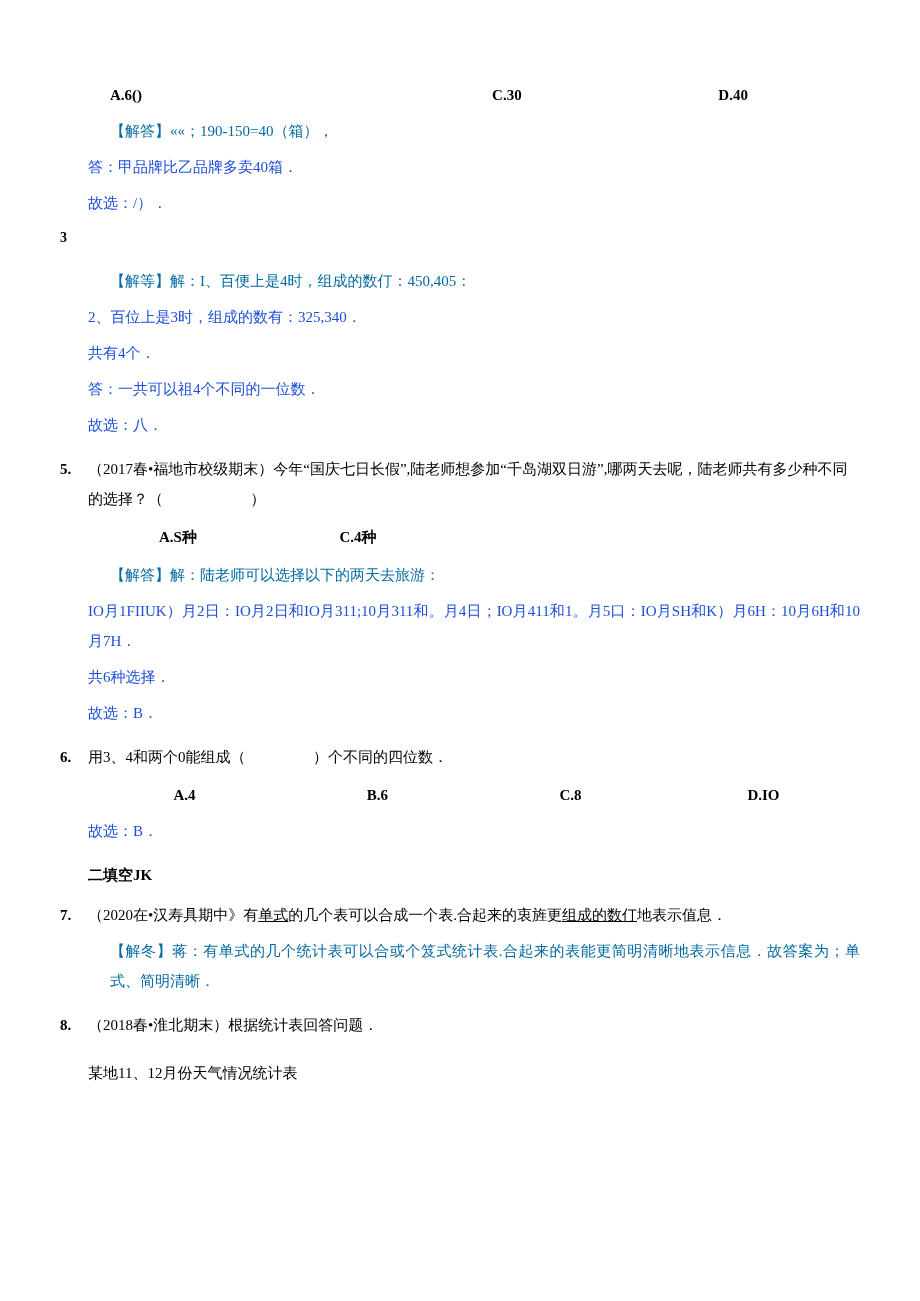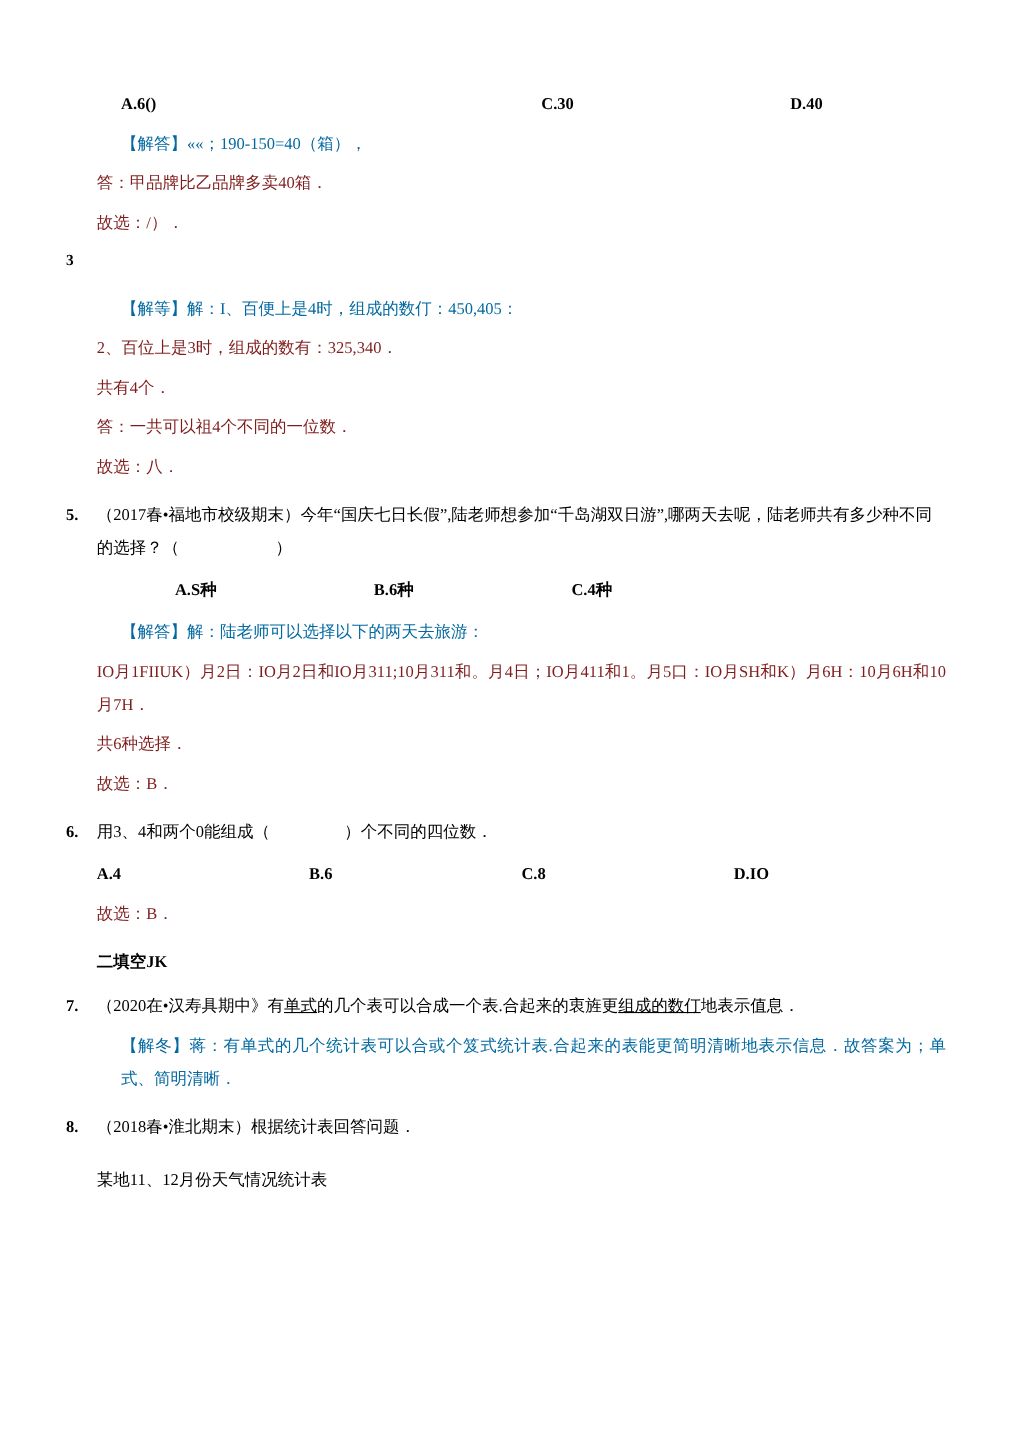--- a/index.html
+++ b/index.html
@@ -22,21 +22,21 @@
     gap: 28px;
   }
   .row-opts .opt {
     flex: 1;
   }
   .row-opts .opt.o-a { flex: 2.5; }
   .row-opts .opt.o-c { flex: 1.4; }
   .row-opts .opt.o-d { flex: 1; }
   .indent2 { padding-left: 28px; }
   .answer {
-    color: #7f1d1d; 
+    color: #1d4ed8; 
   }
   .answer-line { padding-left: 50px; color: #0369a1; }
   .qnum {
     font-weight: bold;
     display: inline-block;
     width: 28px;
   }
   .q-block {
     margin-top: 10px;
   }
@@ -45,21 +45,21 @@
   }
   .q-body {
     flex: 1;
   }
   .opts4 {
     display: flex;
     padding-left: 28px;
     font-weight: bold;
     margin-top: 8px;
   }
-  .opts4 .o { flex: 1; }
+  .opts4 .o { flex: 1; text-align: center; }
   .opts3 {
     display: flex;
     padding-left: 28px;
     font-weight: bold;
     margin-top: 8px;
     text-align: center;
   }
   .opts3 .o { width: 180px; }
   .blank {
     display: inline-block;
@@ -112,21 +112,20 @@
     <div class="q-line">
       <span class="qnum">5.</span>
       <div class="q-body">
         <span>（2017春•福地市校级期末）今年“国庆七日长假”,陆老师想参加“千岛湖双日游”,哪两天去呢，陆老师共有多少种不同的选择？（</span>
         <span class="blank"></span>
         <span>）</span>
       </div>
     </div>
     <div class="opts3">
       <div class="o">A.S种</div>
-      <div class="o">B.6种</div>
       <div class="o">C.4种</div>
     </div>
     <div class="answer-line para mt8">【解答】解：陆老师可以选择以下的两天去旅游：</div>
     <div class="indent2 answer para">IO月1FIIUK）月2日：IO月2日和IO月311;10月311和。月4日；IO月411和1。月5口：IO月SH和K）月6H：10月6H和10月7H．</div>
     <div class="indent2 answer para">共6种选择．</div>
     <div class="indent2 answer para">故选：B．</div>
   </div>
 
   <div class="q-block mt14">
     <div class="q-line">

